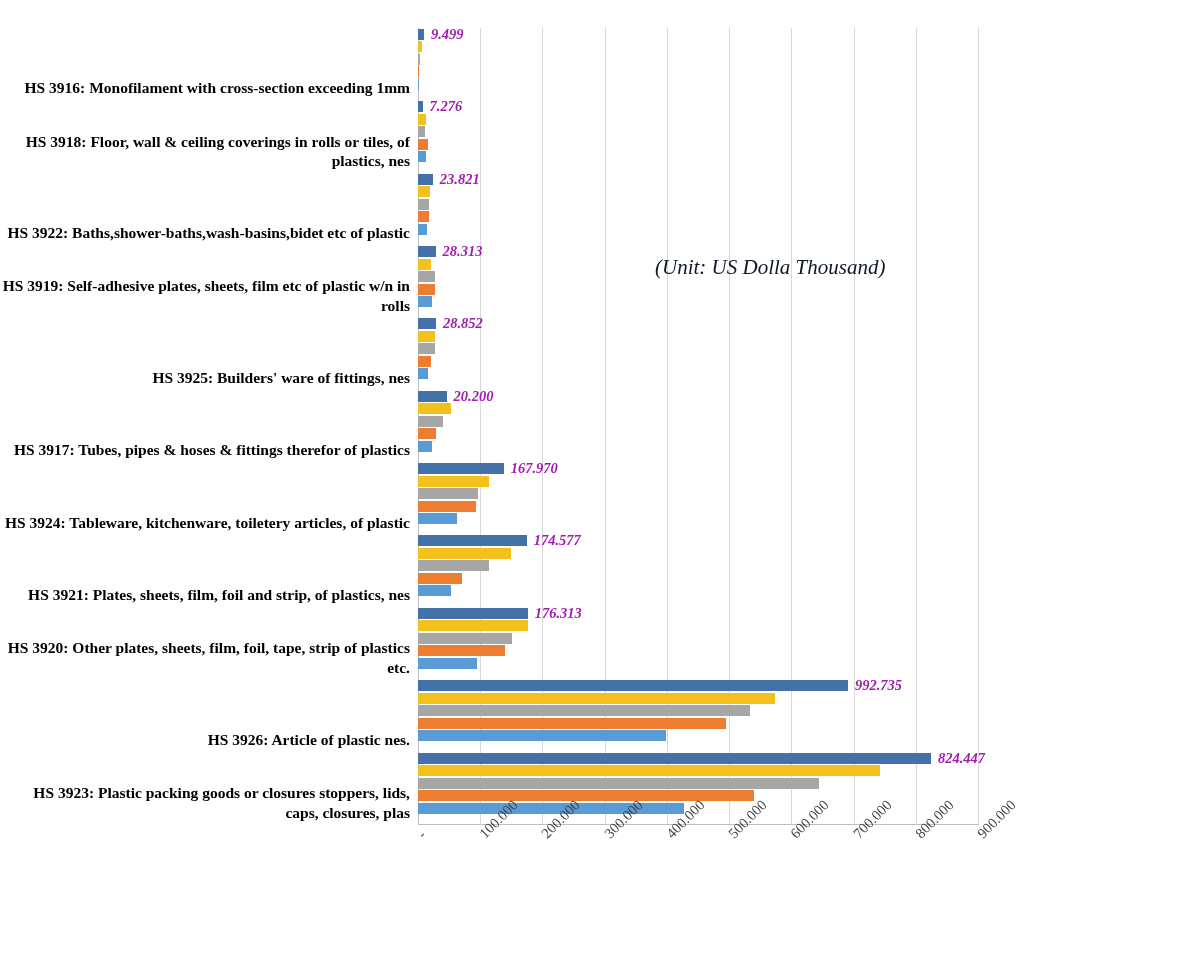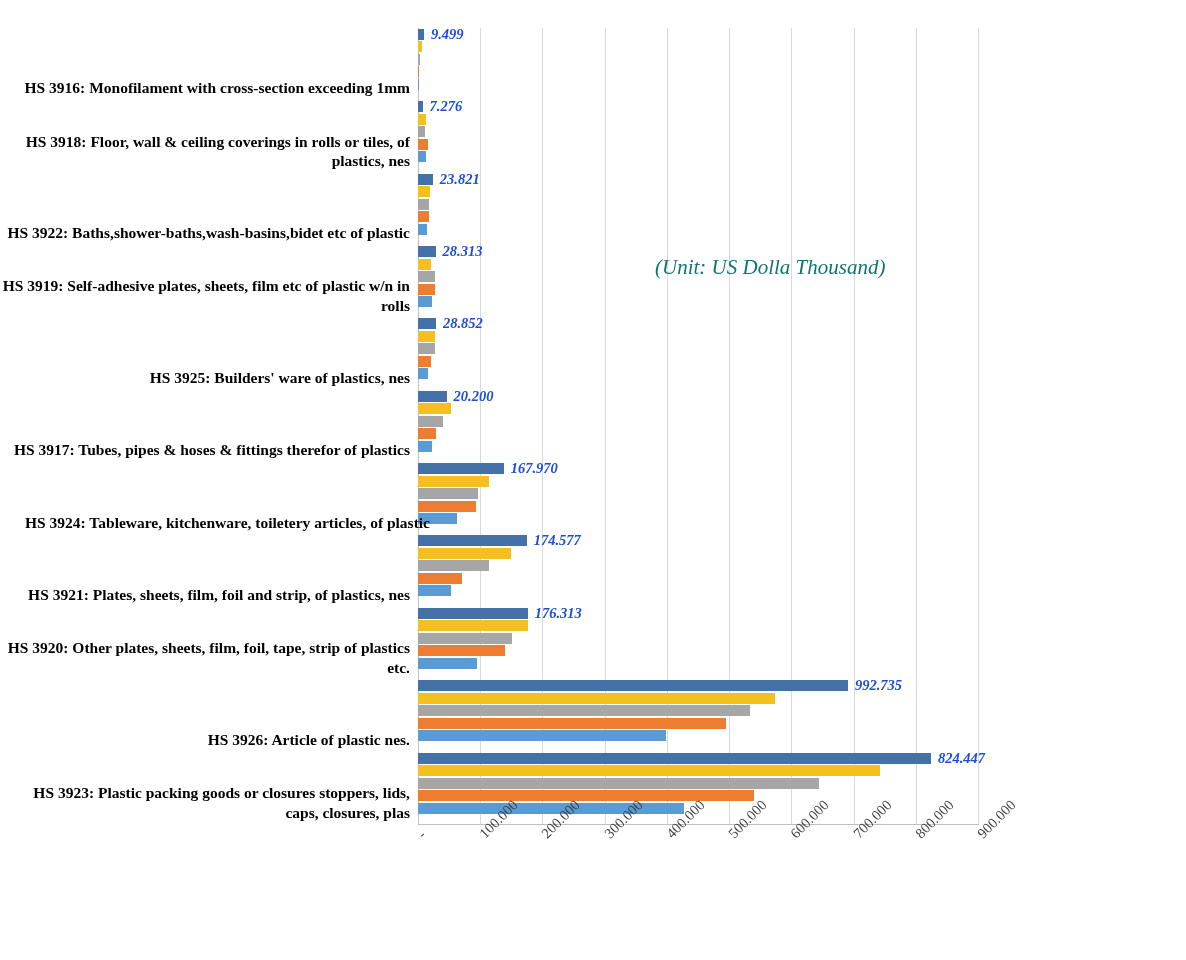--- a/index.html
+++ b/index.html
@@ -69,21 +69,21 @@
   .bar-2013 { background: #a6a6a6; }
   .bar-2012 { background: #ed7d31; }
   .bar-2011 { background: #5b9bd5; }
 
   .bar-label {
     position: absolute;
     font-family: "Liberation Serif", serif;
     font-size: 14.5px;
     font-style: italic;
     font-weight: bold;
-    color: #1d4ed8;
+    color: #a21caf;
     white-space: nowrap;
     line-height: 11px;
   }
   .cat-label-wrap {
     position: absolute;
     left: 0;
     width: 410px;
     text-align: right;
     font-family: "Liberation Serif", serif;
     font-size: 15.5px;
@@ -105,21 +105,21 @@
   }
 
   
   .unit-note {
     position: absolute;
     left: 655px;
     top: 255px;
     font-family: "Liberation Serif", serif;
     font-size: 21px;
     font-style: italic;
-    color: #0f766e;
+    color: #0f172a;
     white-space: nowrap;
   }
 
   
   .legend {
     position: absolute;
     left: 0;
     top: 913px;
     width: 1186px;
     display: flex;
@@ -254,23 +254,23 @@
       </div>
   </div>
 
   <div class="axis-line-h"></div>
 
   <div id="cat-labels">
       <div class="cat-label-wrap" style="top: 78.3636px;">HS 3916: Monofilament with cross-section exceeding 1mm</div>
       <div class="cat-label-wrap" style="top: 131.727px; text-align: right;">HS 3918: Floor, wall &amp; ceiling coverings in rolls or tiles, of plastics, nes</div>
       <div class="cat-label-wrap" style="top: 223.091px;">HS 3922: Baths,shower-baths,wash-basins,bidet etc of plastic</div>
       <div class="cat-label-wrap" style="top: 276.455px;">HS 3919: Self-adhesive plates, sheets, film etc of plastic w/n in rolls</div>
-      <div class="cat-label-wrap" style="top: 367.818px;">HS 3925: Builders' ware of plastics, nes</div>
+      <div class="cat-label-wrap" style="top: 367.818px;">HS 3925: Builders' ware of fittings, nes</div>
       <div class="cat-label-wrap" style="top: 440.182px;">HS 3917: Tubes, pipes &amp; hoses &amp; fittings therefor of plastics</div>
-      <div class="cat-label-wrap" style="top: 512.545px; padding-left: 20px;">HS 3924: Tableware, kitchenware, toiletery articles, of plastic</div>
+      <div class="cat-label-wrap" style="top: 512.545px;">HS 3924: Tableware, kitchenware, toiletery articles, of plastic</div>
       <div class="cat-label-wrap" style="top: 584.909px;">HS 3921: Plates, sheets, film, foil and strip, of plastics, nes</div>
       <div class="cat-label-wrap" style="top: 638.273px;">HS 3920: Other plates, sheets, film, foil, tape, strip of plastics etc.</div>
       <div class="cat-label-wrap" style="top: 729.636px;">HS 3926: Article of plastic nes.</div>
       <div class="cat-label-wrap" style="top: 783px;">HS 3923: Plastic packing goods or closures stoppers, lids, caps, closures, plas</div>
     </div>
 
   <div id="xticks">
       <div class="xtick" style="left: 414px;">-</div>
       <div class="xtick" style="left: 476.222px;">100.000</div>
       <div class="xtick" style="left: 538.444px;">200.000</div>

